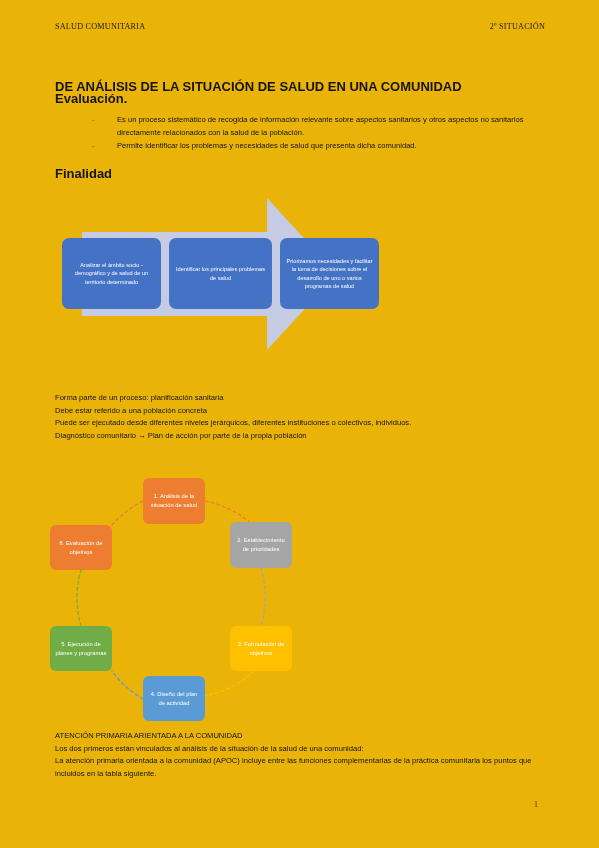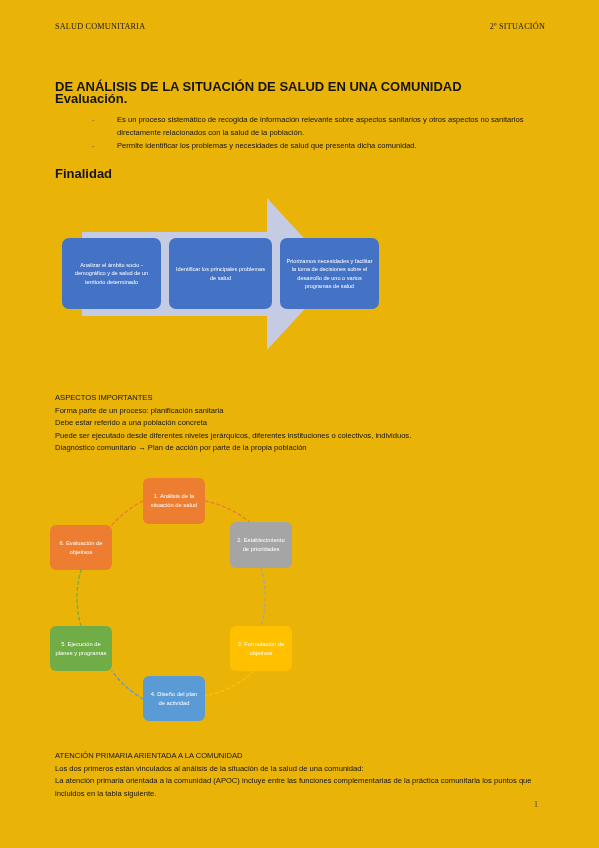--- a/index.html
+++ b/index.html
@@ -154,21 +154,21 @@
   .c2 { left: 188px; top: 52px;  width: 62px; height: 46px; }
   .c3 { left: 188px; top: 156px; width: 62px; height: 45px; }
   .c4 { left: 101px; top: 206px; width: 62px; height: 45px; }
   .c5 { left: 8px;   top: 156px; width: 62px; height: 45px; }
   .c6 { left: 8px;   top: 55px;  width: 62px; height: 45px; }
 
   
   .bottom {
     position: absolute;
     left: 55px;
-    top: 750px;
+    top: 730px;
     width: 505px;
     font-size: 7.6px;
     line-height: 12.6px;
     color: #141414;
   }
 
   .pagenum {
     position: absolute;
     left: 534px;
     top: 800px;
@@ -215,21 +215,20 @@
     </div>
     <div class="pbox pbox2" style="background: rgb(68, 114, 196);">
       <span>Identificar los principales problemas de salud</span>
     </div>
     <div class="pbox pbox3" style="background: rgb(68, 114, 196);">
       <span>Priorizamos necesidades y facilitar la toma de decisiones sobre el desarrollo de uno o varios programas de salud</span>
     </div>
   </div>
 
   <div class="aspectos">
-    <div>ASPECTOS IMPORTANTES</div>
     <div>Forma parte de un proceso: planificación sanitaria</div>
     <div>Debe estar referido a una población concreta</div>
     <div>Puede ser ejecutado desde diferentes niveles jerárquicos, diferentes instituciones o colectivos, individuos.</div>
     <div>Diagnóstico comunitario → Plan de acción por parte de la propia población</div>
   </div>
 
   <div class="cycle-wrap">
     <svg class="cycle-svg" width="280" height="252" viewBox="0 0 280 252">
       <g fill="none" stroke-width="1.3" stroke-dasharray="3,3" stroke-linecap="round">
         <path d="M 163 31 A 100 100 0 0 1 212 56" stroke="#ED7D31"></path>

